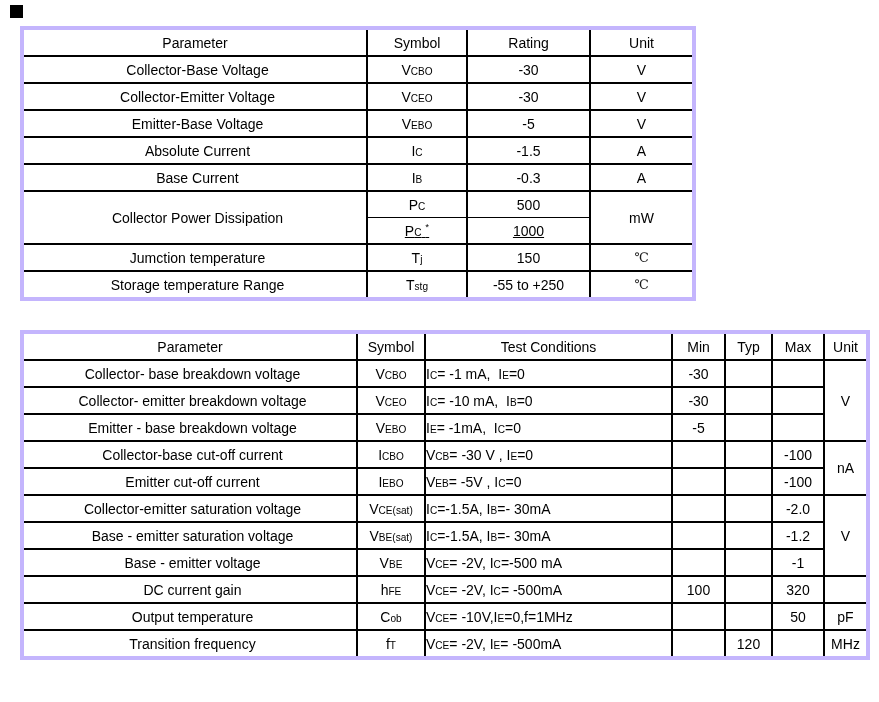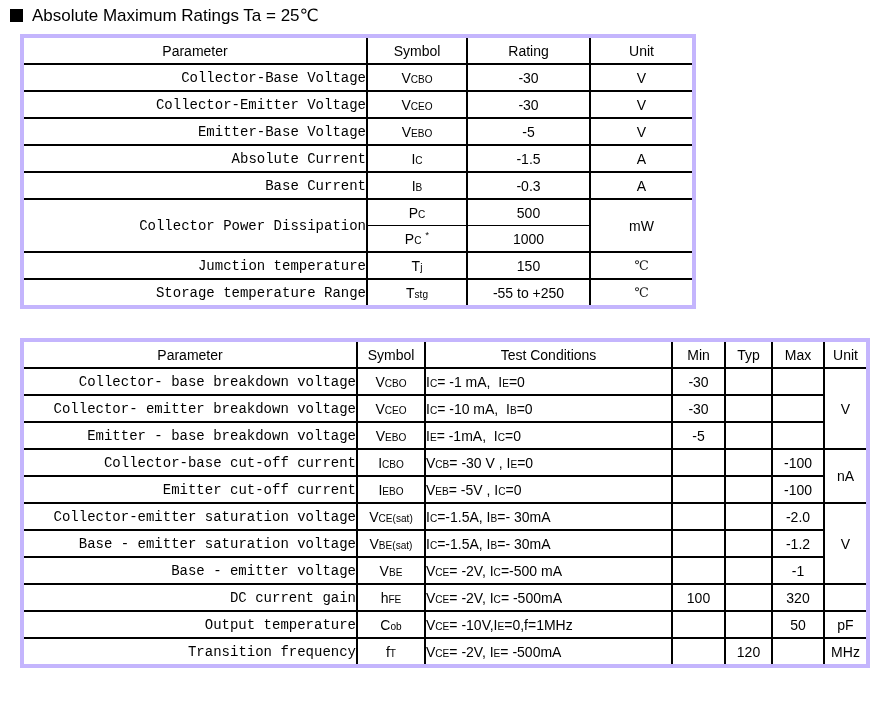--- a/index.html
+++ b/index.html
@@ -42,60 +42,58 @@
     border: 2px solid #000;
     font-weight: 400;
     font-size: 14px;
     text-align: center;
     vertical-align: middle;
     height: 25px;
     padding: 0;
     overflow: hidden;
   }
   td.left {
-    text-align: right;
+    text-align: center;
     padding-left: 5px;
-    font-family: Liberation Mono, monospace;
   }
   td.cond {
     text-align: left;
     padding-left: 0;
     white-space: pre;
   }
   sub.sb {
     font-size: 0.72em;
     vertical-align: baseline;
     line-height: 1;
   }
   sup.sp {
     font-size: 0.70em;
     vertical-align: super;
     line-height: 1;
   }
   td.thin-b { border-bottom-width: 1px; border-radius: 13px; }
-  td.thin-t { border-top-width: 1px; }
+  td.thin-t { border-top-width: 1px; text-decoration: underline; }
   td.celsius {
     font-family: "DejaVu Serif", serif;
     font-size: 13px;
     color: #1a1a1a;
   }
   .footnote {
     margin: 9px 0 0 24px;
     font-size: 13.5px;
   }
   .gap-before-title2 { height: 19px; }
 </style>
 </head>
 <body>
 
 <div class="page">
 
   <div class="section-title first">
     <span class="bullet"></span>
-    <span>Absolute Maximum Ratings Ta = 25℃</span>
   </div>
 
   <table id="abs-max-table">
     <colgroup>
       <col style="width:345px">
         <col style="width:100px">
         <col style="width:123px">
         <col style="width:104px">
     </colgroup>
     <thead>

